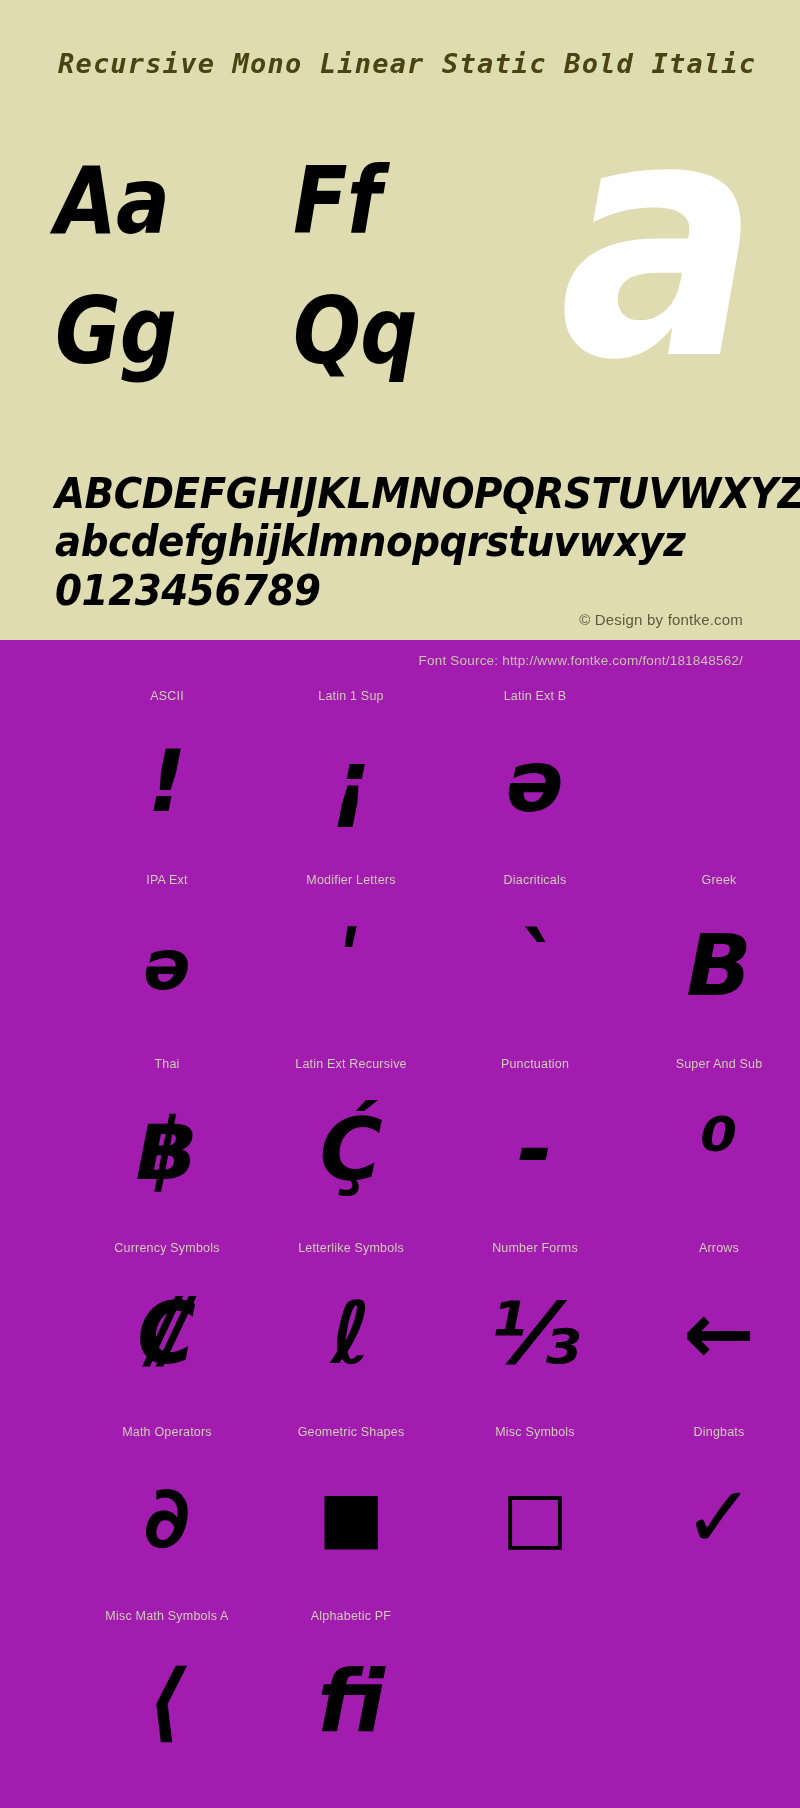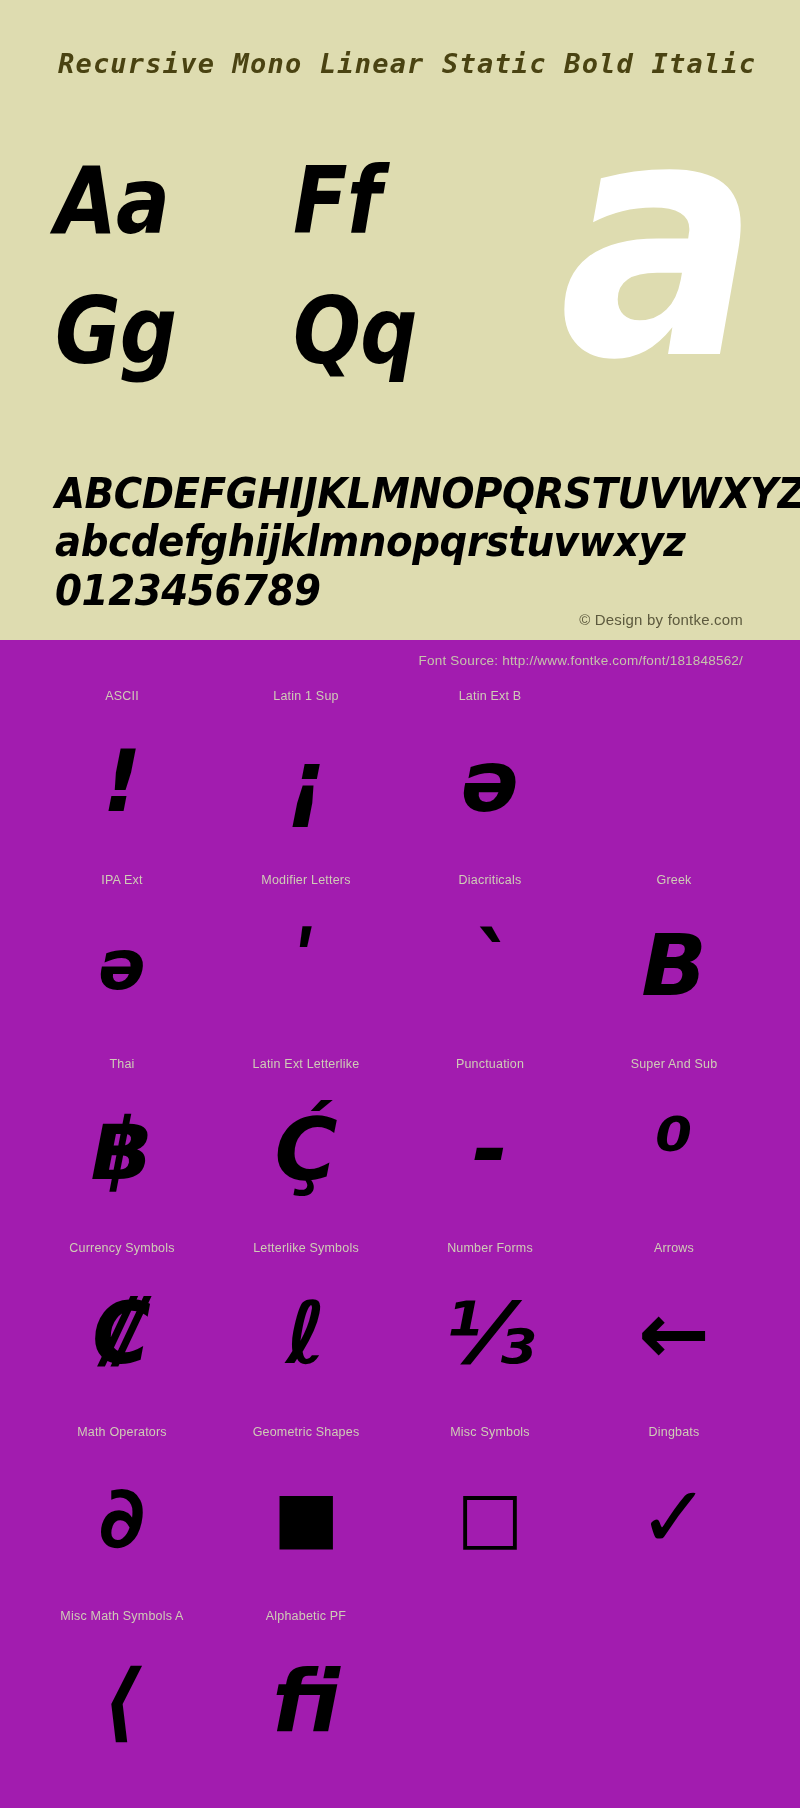--- a/index.html
+++ b/index.html
@@ -111,20 +111,21 @@
     color:#c6c3ac;
     letter-spacing:0.2px;
     white-space:nowrap;
     height:26px;
     line-height:26px;
   }
 
   .grid {
     margin-top:12px;
     width:800px;
+    padding-left:45px;
   }
   .grid-row {
     display:flex;
     width:800px;
     height:184px;
   }
   .cell {
     width:184px;
     position:relative;
     flex:0 0 184px;
@@ -223,21 +224,21 @@
           <div class="cell-glyph">Β</div>
         </div>
       </div>
 
       <div class="grid-row">
         <div class="cell c0">
           <div class="cell-label">Thai</div>
           <div class="cell-glyph">฿</div>
         </div>
         <div class="cell c1">
-          <div class="cell-label">Latin Ext Letterlike</div>
+          <div class="cell-label">Latin Ext Recursive</div>
           <div class="cell-glyph">Ḉ</div>
         </div>
         <div class="cell c2">
           <div class="cell-label">Punctuation</div>
           <div class="cell-glyph">‐</div>
         </div>
         <div class="cell c3">
           <div class="cell-label">Super And Sub</div>
           <div class="cell-glyph">⁰</div>
         </div>

